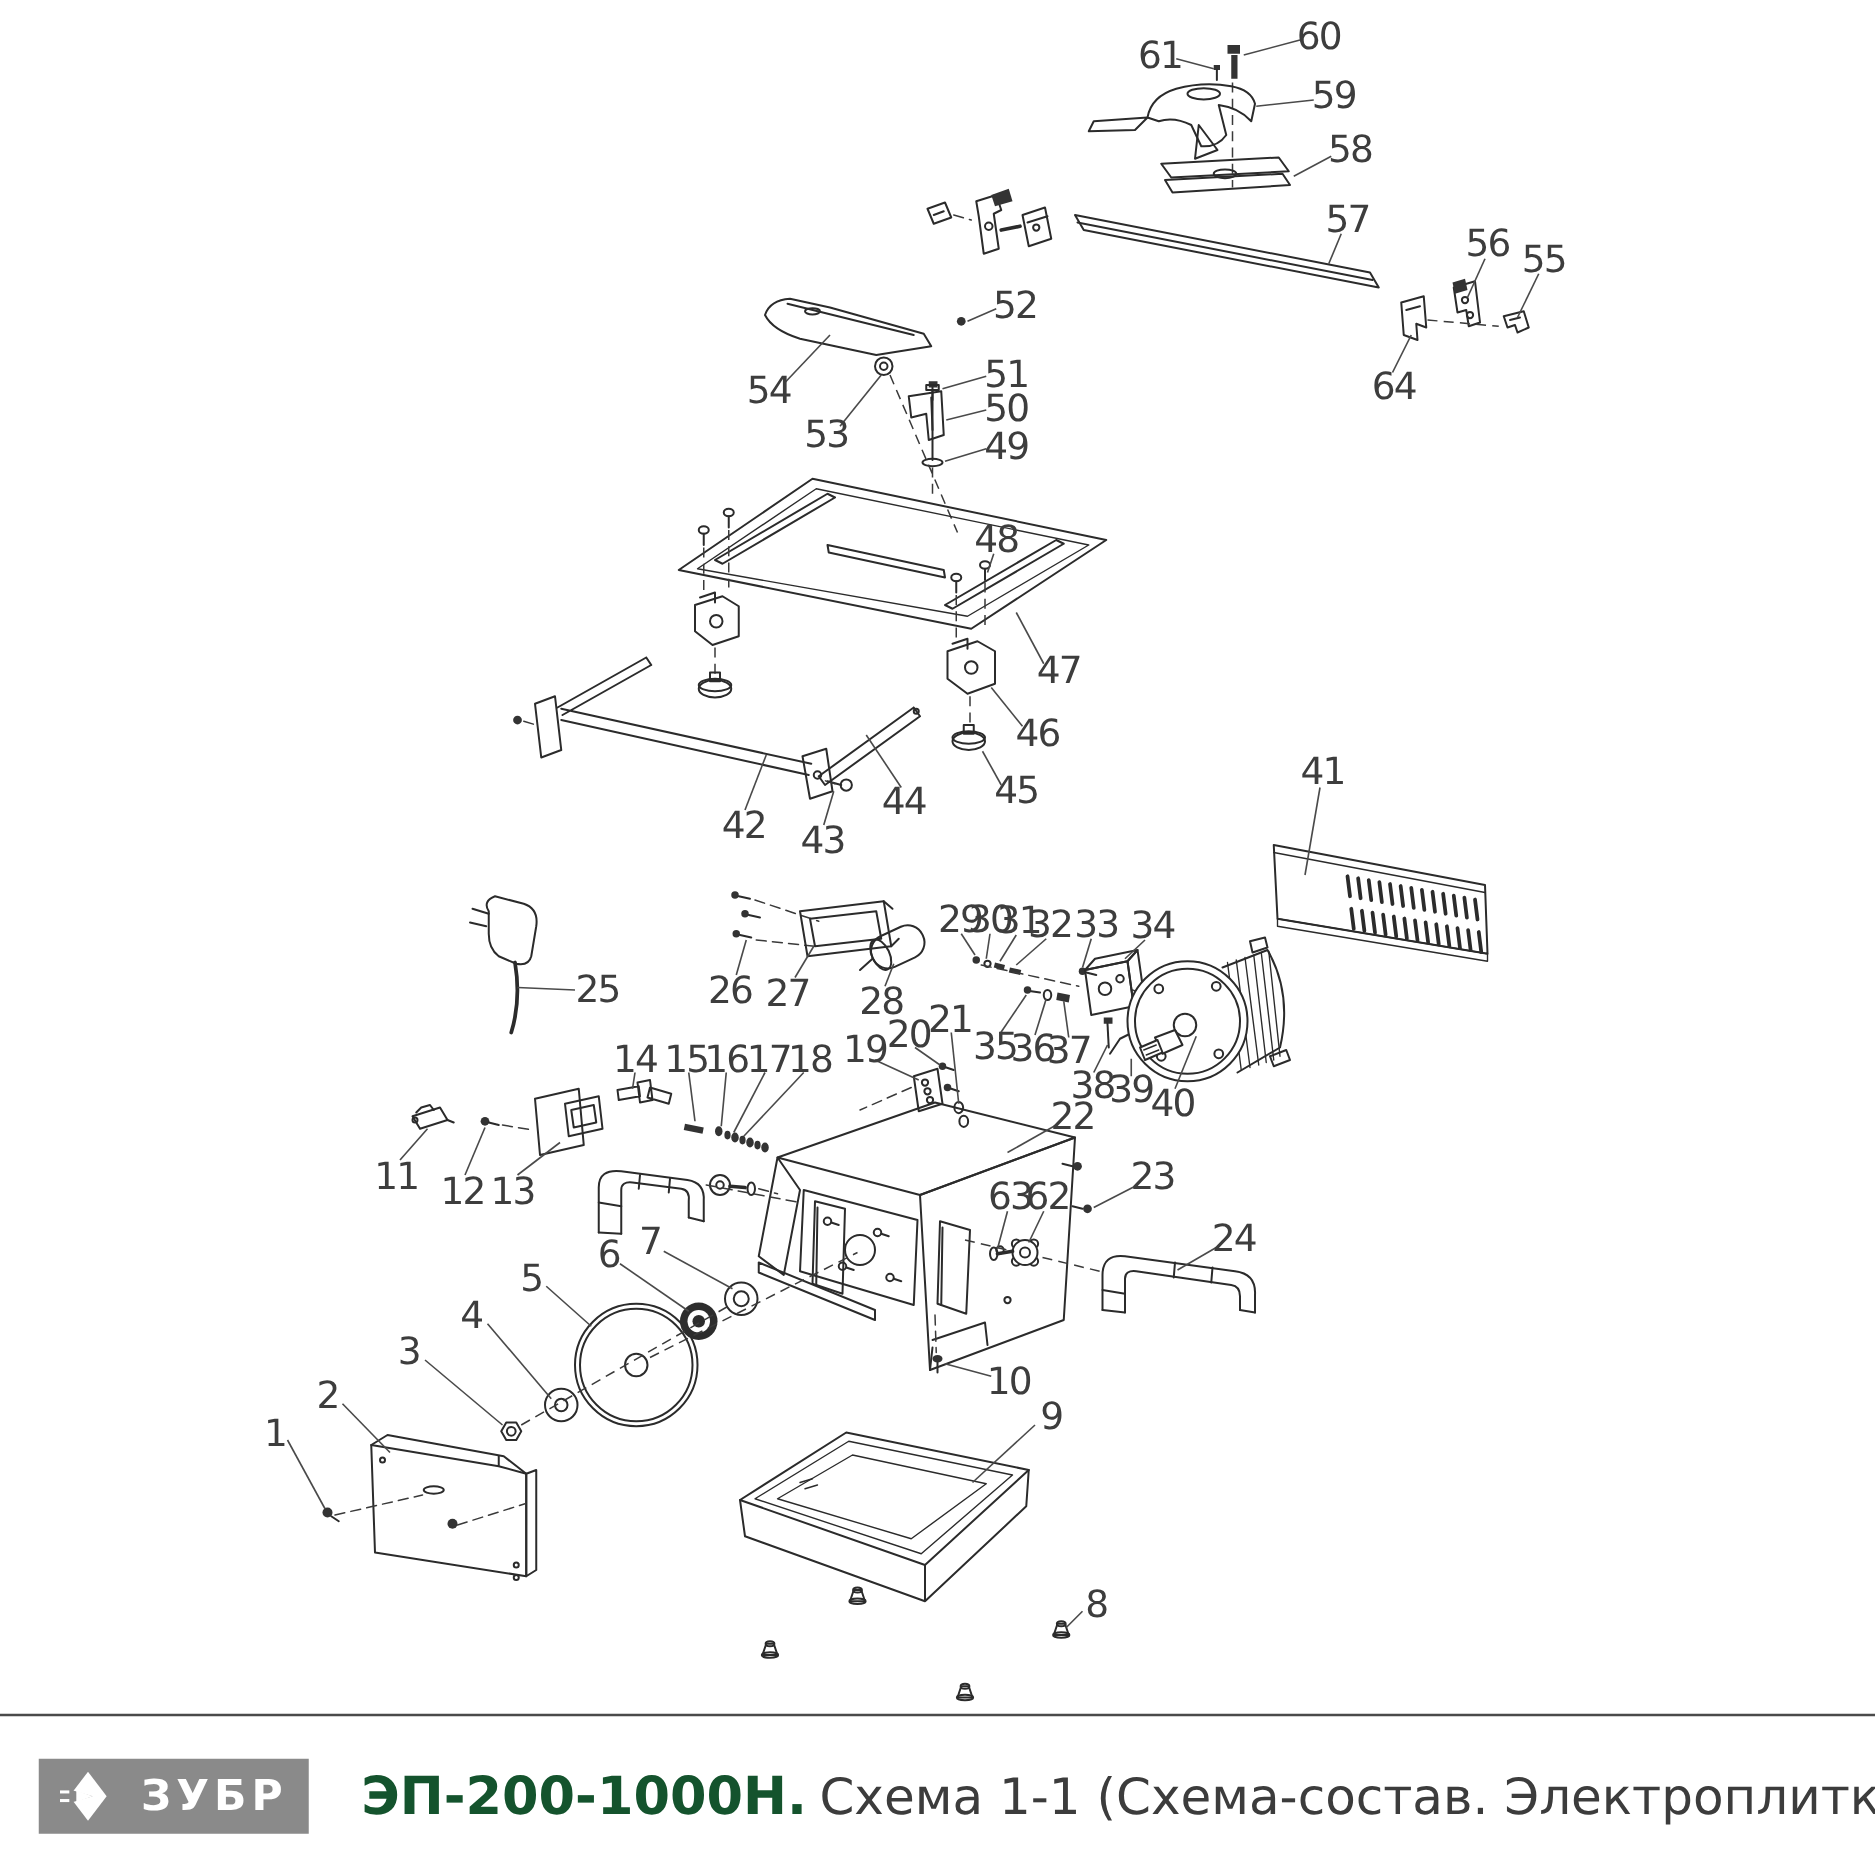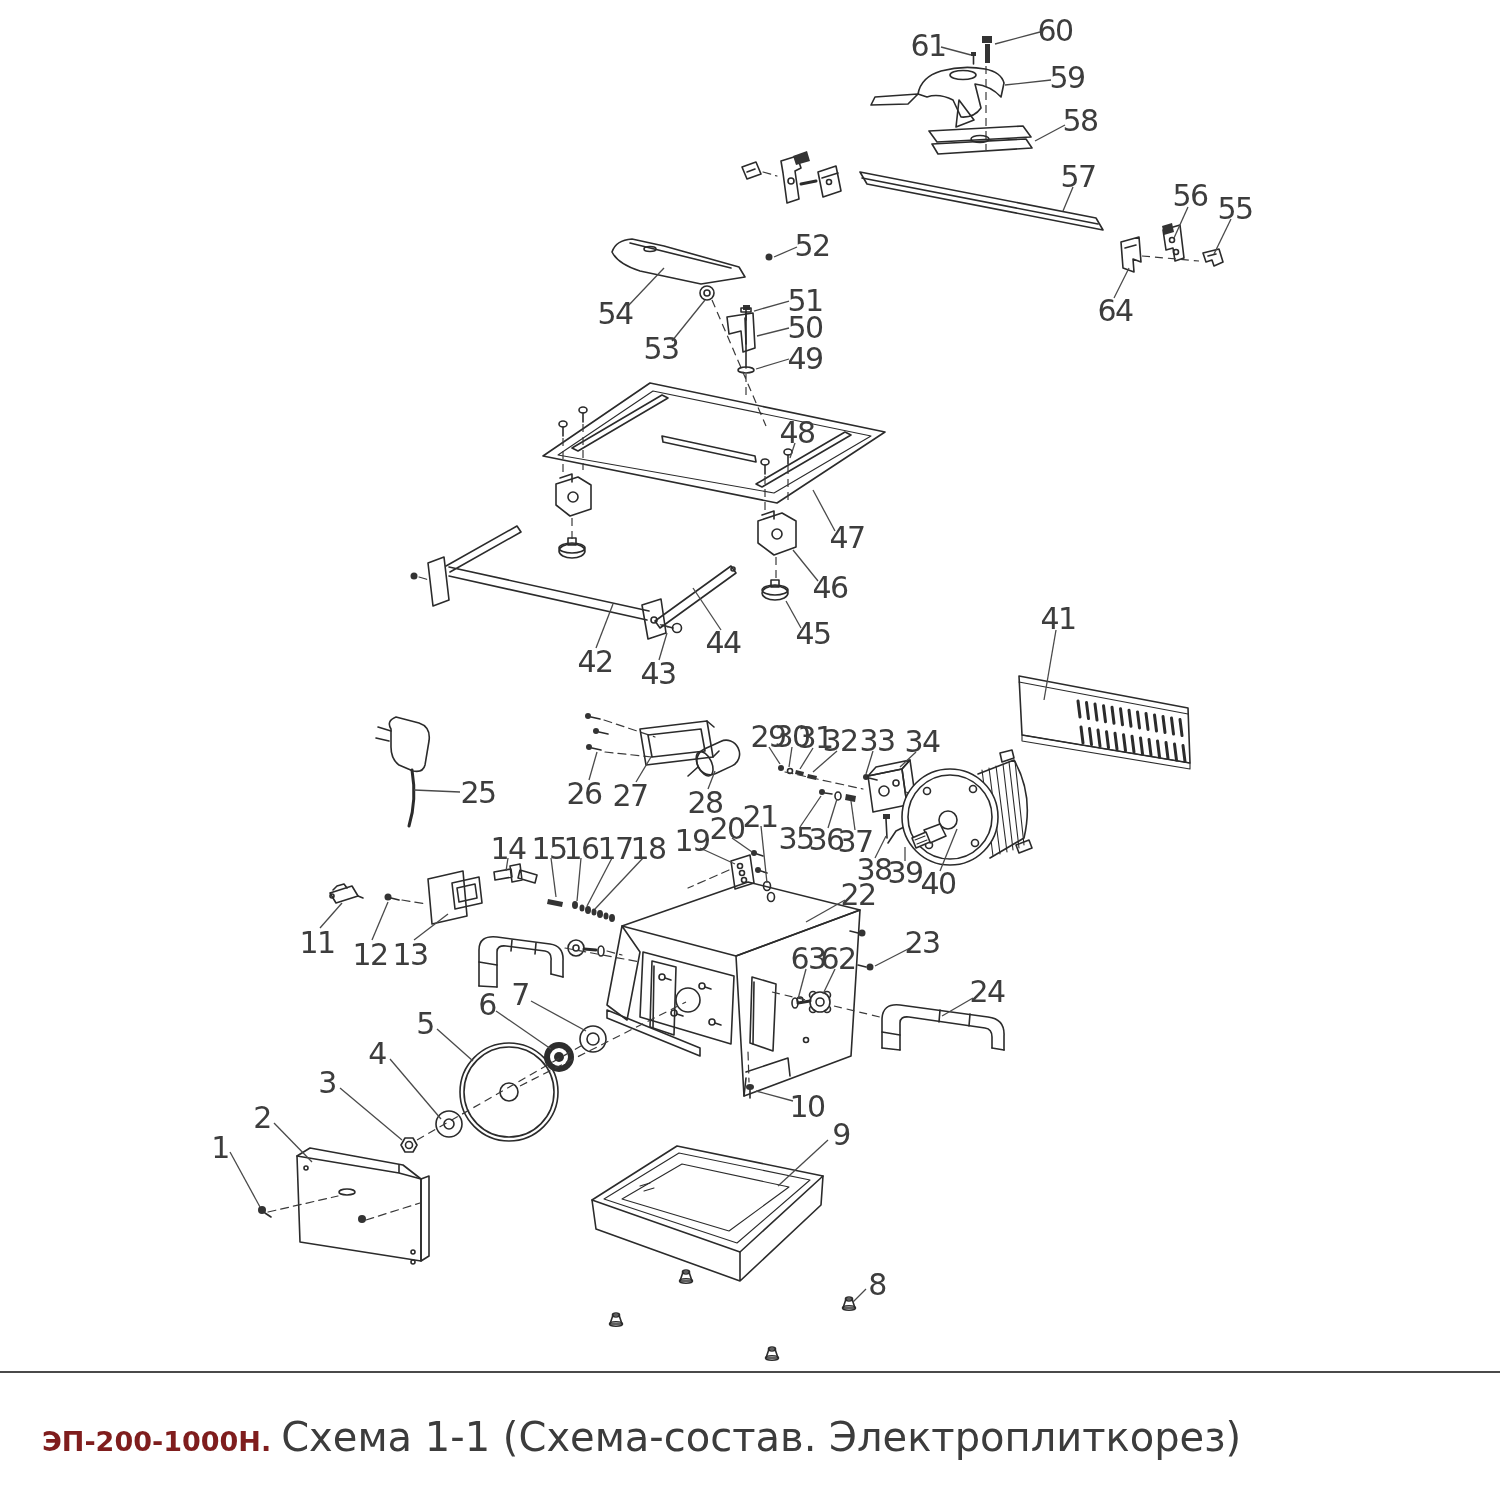--- a/index.html
+++ b/index.html
@@ -16,21 +16,21 @@
   .plabel{font-family:"DejaVu Sans",sans-serif;font-size:30px;fill:#3d3d3d;
           text-anchor:middle;dominant-baseline:central;letter-spacing:-1.5px;}
   
   .footer{position:absolute;left:0;top:1371px;width:1500px;height:129px;
           border-top:2px solid #4a4a4a;box-sizing:border-box;
           display:flex;align-items:center;background:#fff;}
   .logo{width:216px;height:60px;background:#8a8a8a;margin-left:31px;flex:0 0 auto;
         display:flex;align-items:center;justify-content:center;gap:9px;}
   .logo .brand{color:#ffffff;font-weight:bold;font-size:34px;letter-spacing:4px;line-height:1;}
   .title{margin-left:42px;white-space:nowrap;}
-  .title .model{font-size:27px;font-weight:bold;color:#7f1d1d;}
+  .title .model{font-size:42px;font-weight:bold;color:#14532d;}
   .title .subtitle{font-size:40px;font-weight:normal;color:#3c3c3c;margin-left:10px;}
 </style>
 </head>
 <body>
 
 <div id="page">
 
 <svg id="diagram" viewBox="0 0 1500 1371" xmlns="http://www.w3.org/2000/svg">
 
   <g class="ln">
@@ -541,18 +541,28 @@
         <line x1="835" y1="969" x2="823" y2="994" class="leader"></line>
         <text x="838" y="958" class="plabel">62</text>
         <line x1="806" y1="969" x2="798" y2="999" class="leader"></line>
         <text x="808" y="958" class="plabel">63</text>
         <line x1="1114" y1="298" x2="1129" y2="268" class="leader"></line>
         <text x="1115" y="310" class="plabel">64</text>
       </g>
 </svg>
 
 <div class="footer">
+  <div class="logo">
+    <svg width="56" height="44" viewBox="0 0 60 44" xmlns="http://www.w3.org/2000/svg">
+      <polygon points="24,1 40,22 24,43 8,22" fill="#ffffff"></polygon>
+      <polygon points="4,15 28,22 4,29" fill="#8a8a8a"></polygon>
+      <polygon points="14,17 28,22 14,27" fill="#ffffff"></polygon>
+      <rect x="0" y="17" width="8" height="2.6" fill="#ffffff"></rect>
+      <rect x="0" y="24.4" width="8" height="2.6" fill="#ffffff"></rect>
+    </svg>
+    <span class="brand">ЗУБР</span>
+  </div>
   <div class="title">
     <span class="model">ЭП-200-1000Н.</span><span class="subtitle">Схема 1-1 (Схема-состав. Электроплиткорез)</span>
   </div>
 </div>
 
 </div>
 
 </body></html>

